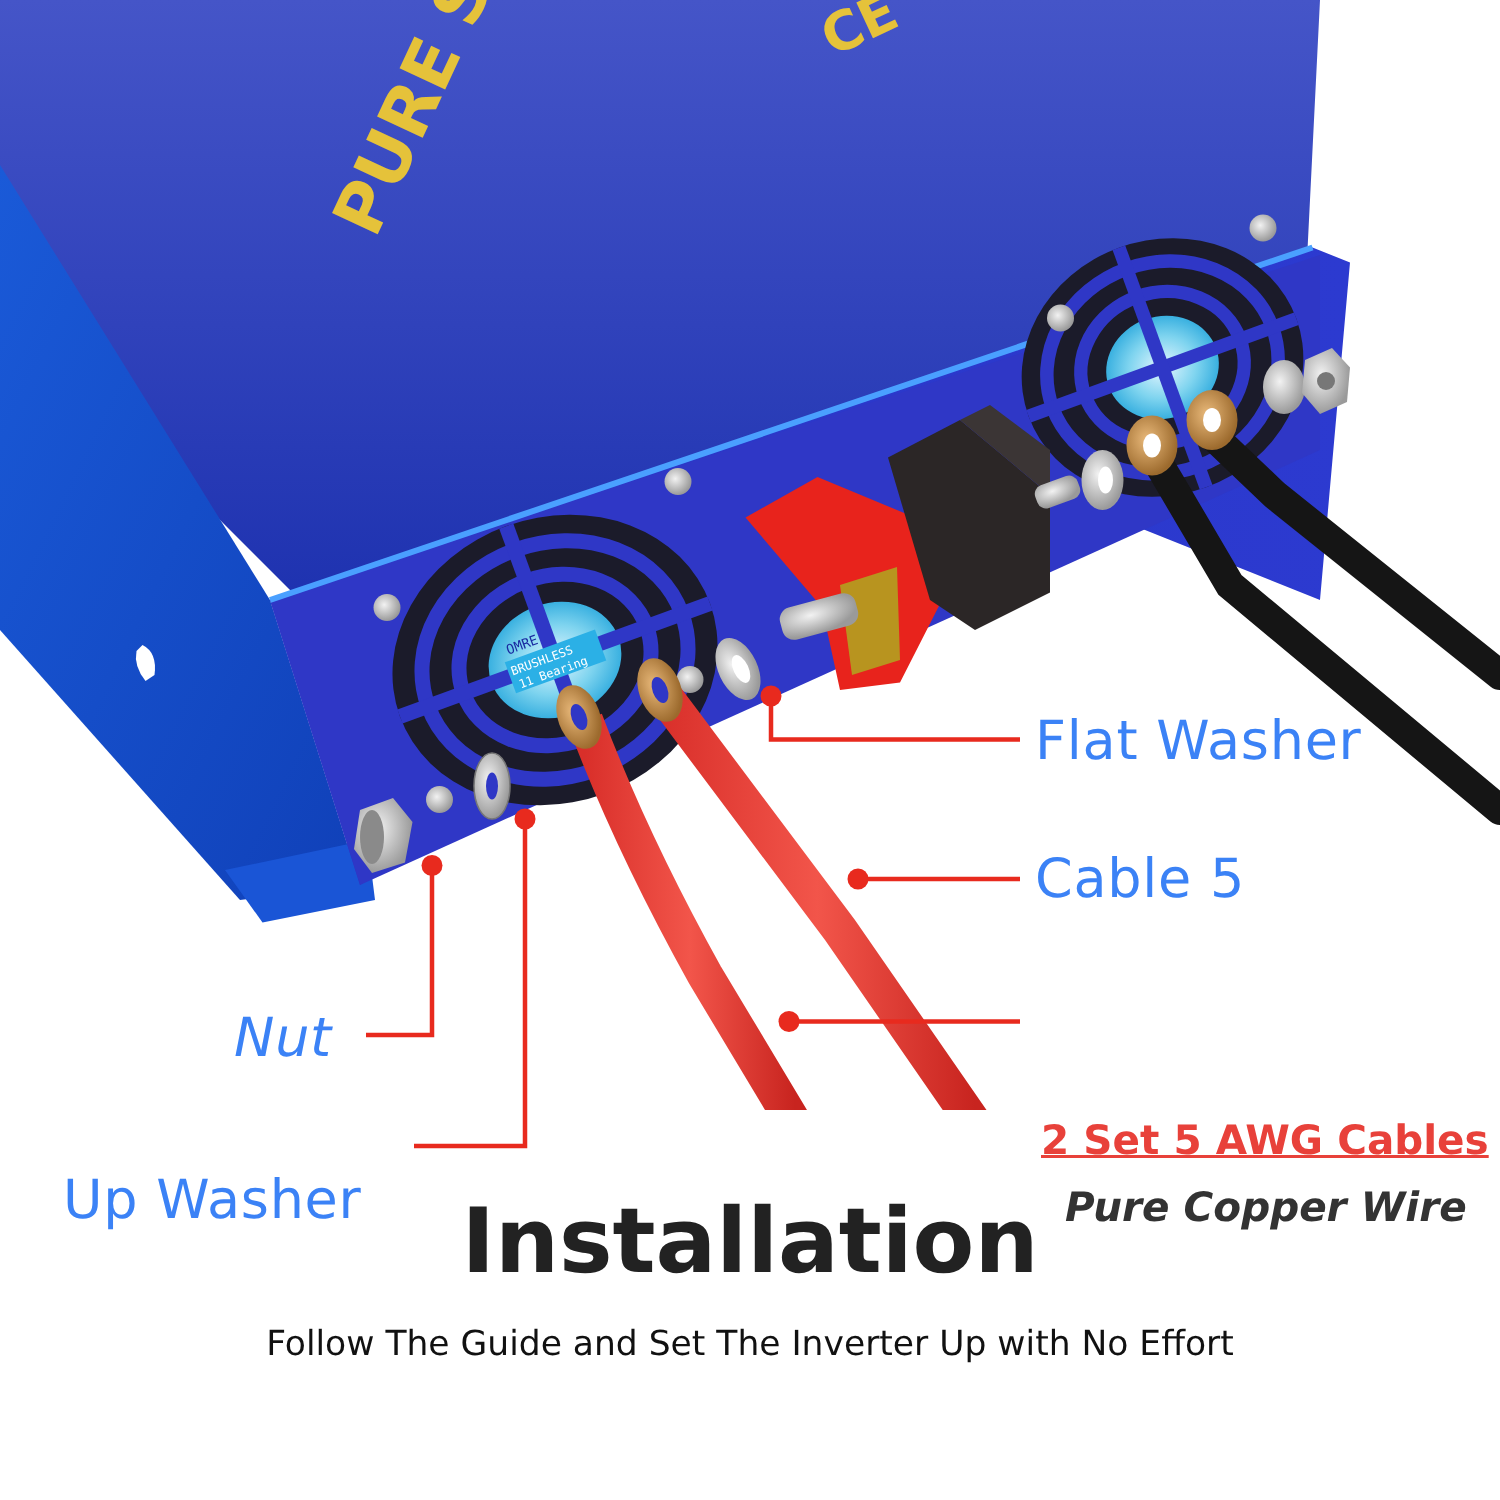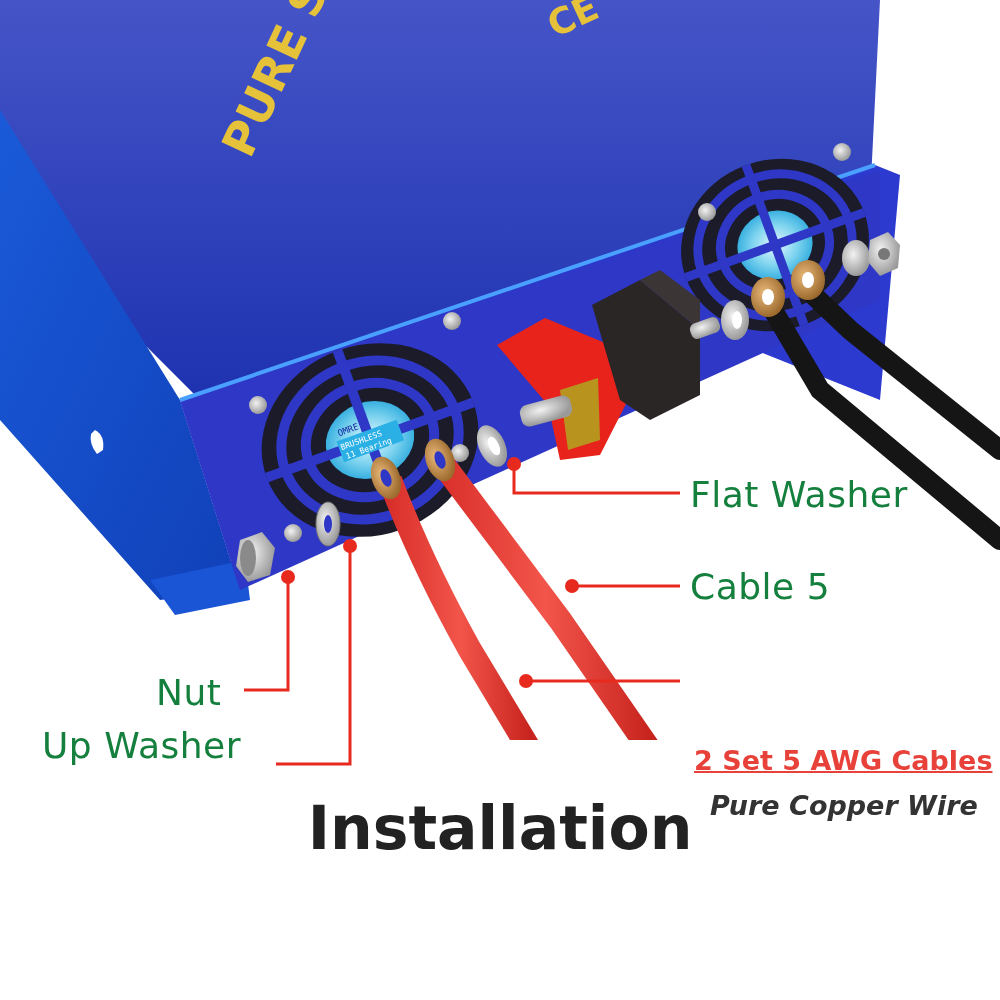--- a/index.html
+++ b/index.html
@@ -1,18 +1,18 @@
 <!DOCTYPE html>
 <html><head>
 <meta charset="utf-8">
 <style>
   html, body { margin:0; padding:0; background:#ffffff; }
   #stage { position:relative; width:1000px; height:1000px; overflow:hidden; background:#fff; font-family:"DejaVu Sans", sans-serif; }
   svg#art { position:absolute; left:0; top:0; }
-  .lbl { position:absolute; color:#15803d; font-family:"DejaVu Sans", sans-serif; white-space:nowrap; }
+  .lbl { position:absolute; color:#3b82f6; font-family:"DejaVu Sans", sans-serif; white-space:nowrap; }
   .callout { font-size:36px; letter-spacing:0.5px; }
   #title { left:0; width:1000px; text-align:center; top:793px; font-size:60px; font-weight:bold; color:#222; }
   #subtitle { left:0; width:1000px; text-align:center; top:883px; font-size:23px; color:#111; }
   #spec1 { left:694px; top:745px; font-size:27px; font-weight:bold; color:#e8413a; text-decoration:underline; text-decoration-thickness:2px;text-align:center; }
   #spec2 { left:710px; top:790px; font-size:27px; font-weight:bold; color:#333;font-style:italic; }
 </style>
 </head>
 <body>
 
 <div id="stage">
@@ -156,20 +156,21 @@
       <circle cx="514" cy="464" r="7"></circle>
       <circle cx="572" cy="586" r="7"></circle>
       <circle cx="526" cy="681" r="7"></circle>
       <circle cx="288" cy="577" r="7"></circle>
       <circle cx="350" cy="546" r="7"></circle>
     </g>
   </svg>
 
   <div class="lbl callout" style="left:690px; top:474px;">Flat Washer</div>
   <div class="lbl callout" style="left:690px; top:566px;">Cable 5</div>
-  <div class="lbl callout" style="left:156px; top:672px;">Nut</div>
-  <div class="lbl callout" style="left:42px; top:725px;">Up Washer</div>
+  <div class="lbl callout" style="left:156px; top:672px;font-style:italic;">Nut</div>
+  <div class="lbl callout" style="left:42px; top:780px;">Up Washer</div>
 
   <div id="spec1" class="lbl">2 Set 5 AWG Cables</div>
   <div id="spec2" class="lbl">Pure Copper Wire</div>
 
   <div id="title" class="lbl">Installation</div>
+  <div id="subtitle" class="lbl">Follow The Guide and Set The Inverter Up with No Effort</div>
 </div>
 
 </body></html>

